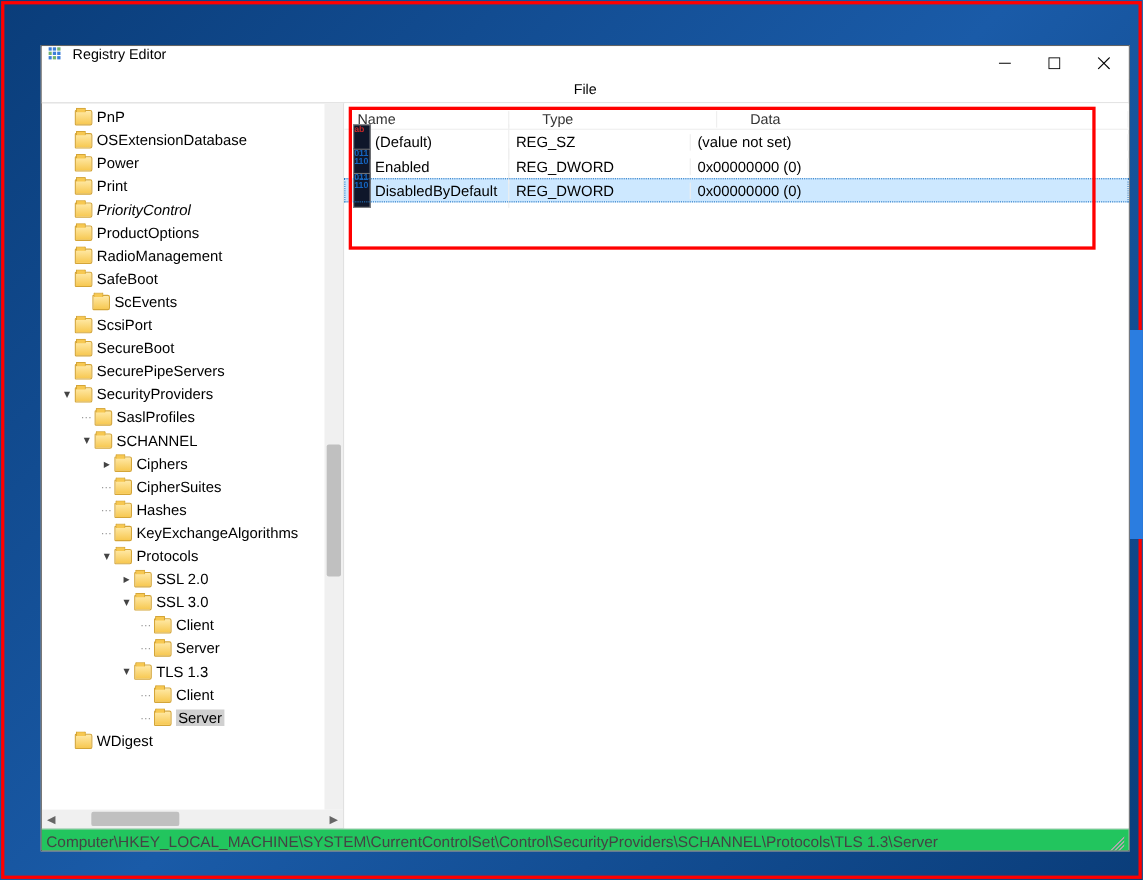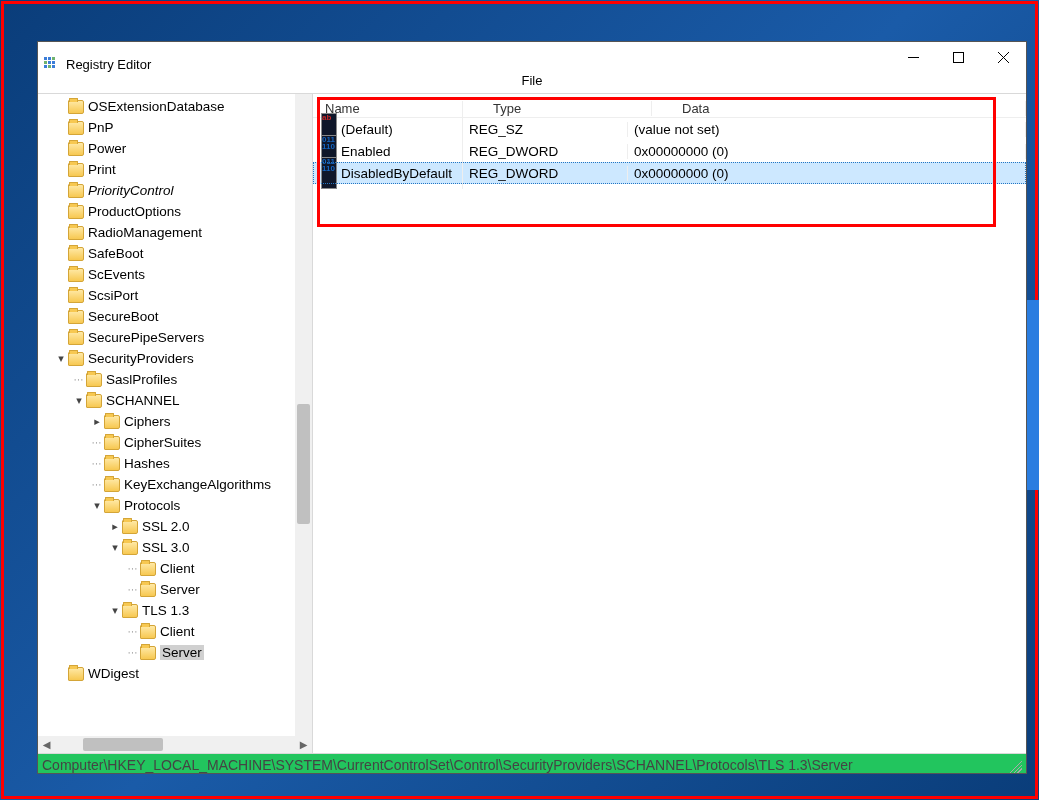--- a/index.html
+++ b/index.html
@@ -32,21 +32,21 @@
     border: 1px solid #555;
     display: flex;
     flex-direction: column;
   }
 
   
   .titlebar {
     height: 30px;
     background: #fff;
     display: flex;
-    align-items: flex-end;
+    align-items: flex-start;
     padding: 0 0 0 6px;
     border-bottom: 0;
   }
   .titlebar .appicon {
     width: 16px;
     height: 16px;
     margin-right: 6px;
     display: inline-block;
   }
   .titlebar .title {
@@ -329,30 +329,30 @@
     <span class="menuitem">Help</span>
   </div>
 
   <div class="main">
 
     <div class="treepane">
       <div class="tree" id="tree">
           <div class="tree-item" style="padding-left: 16px;">
             <span class="exp"></span>
             <span class="folder"></span>
+            <span class="label">PnP</span>
+          </div>
+          <div class="tree-item" style="padding-left: 16px;">
+            <span class="exp"></span>
+            <span class="folder"></span>
             <span class="label">OSExtensionDatabase</span>
           </div>
           <div class="tree-item" style="padding-left: 16px;">
             <span class="exp"></span>
             <span class="folder"></span>
-            <span class="label">PnP</span>
-          </div>
-          <div class="tree-item" style="padding-left: 16px;">
-            <span class="exp"></span>
-            <span class="folder"></span>
             <span class="label">Power</span>
           </div>
           <div class="tree-item" style="padding-left: 16px;">
             <span class="exp"></span>
             <span class="folder"></span>
             <span class="label">Print</span>
           </div>
           <div class="tree-item" style="padding-left: 16px; font-style: italic;">
             <span class="exp"></span>
             <span class="folder"></span>
@@ -366,21 +366,21 @@
           <div class="tree-item" style="padding-left: 16px;">
             <span class="exp"></span>
             <span class="folder"></span>
             <span class="label">RadioManagement</span>
           </div>
           <div class="tree-item" style="padding-left: 16px;">
             <span class="exp"></span>
             <span class="folder"></span>
             <span class="label">SafeBoot</span>
           </div>
-          <div class="tree-item" style="padding-left: 16px; text-align: center;">
+          <div class="tree-item" style="padding-left: 32px; text-align: center;">
             <span class="exp"></span>
             <span class="folder"></span>
             <span class="label">ScEvents</span>
           </div>
           <div class="tree-item" style="padding-left: 16px;">
             <span class="exp"></span>
             <span class="folder"></span>
             <span class="label">ScsiPort</span>
           </div>
           <div class="tree-item" style="padding-left: 16px;">

